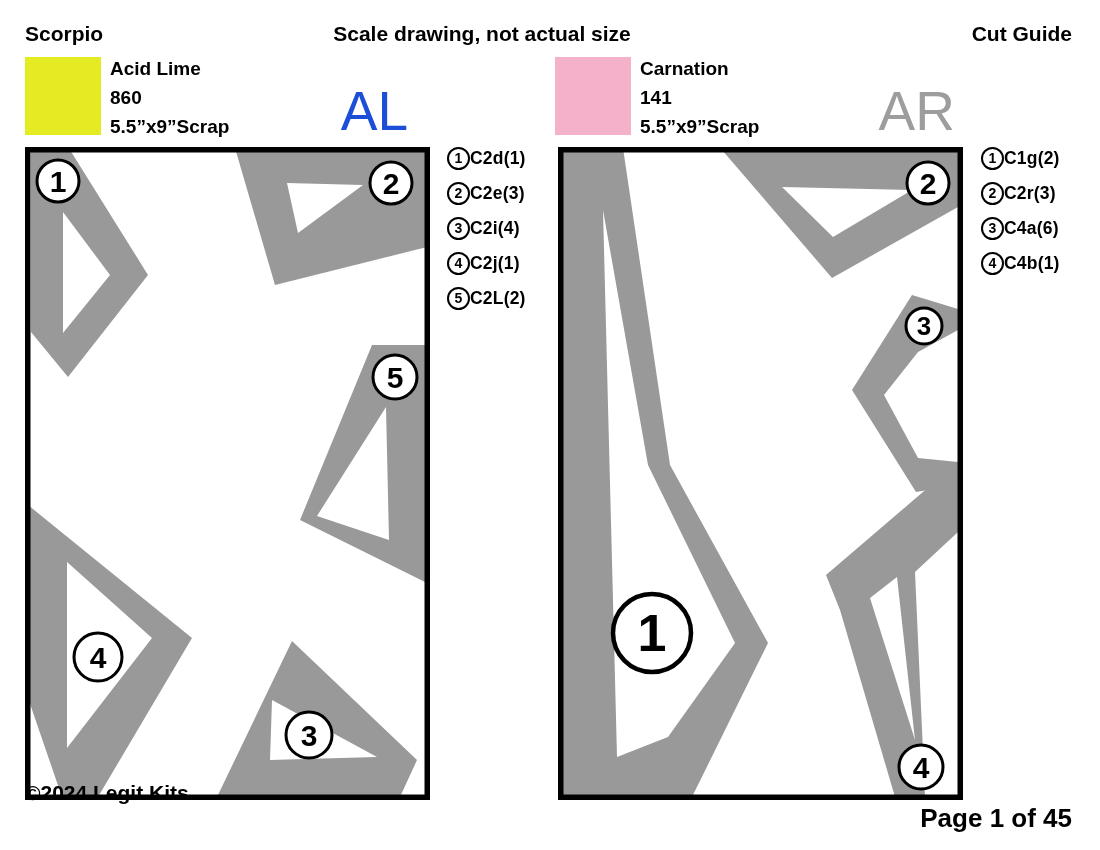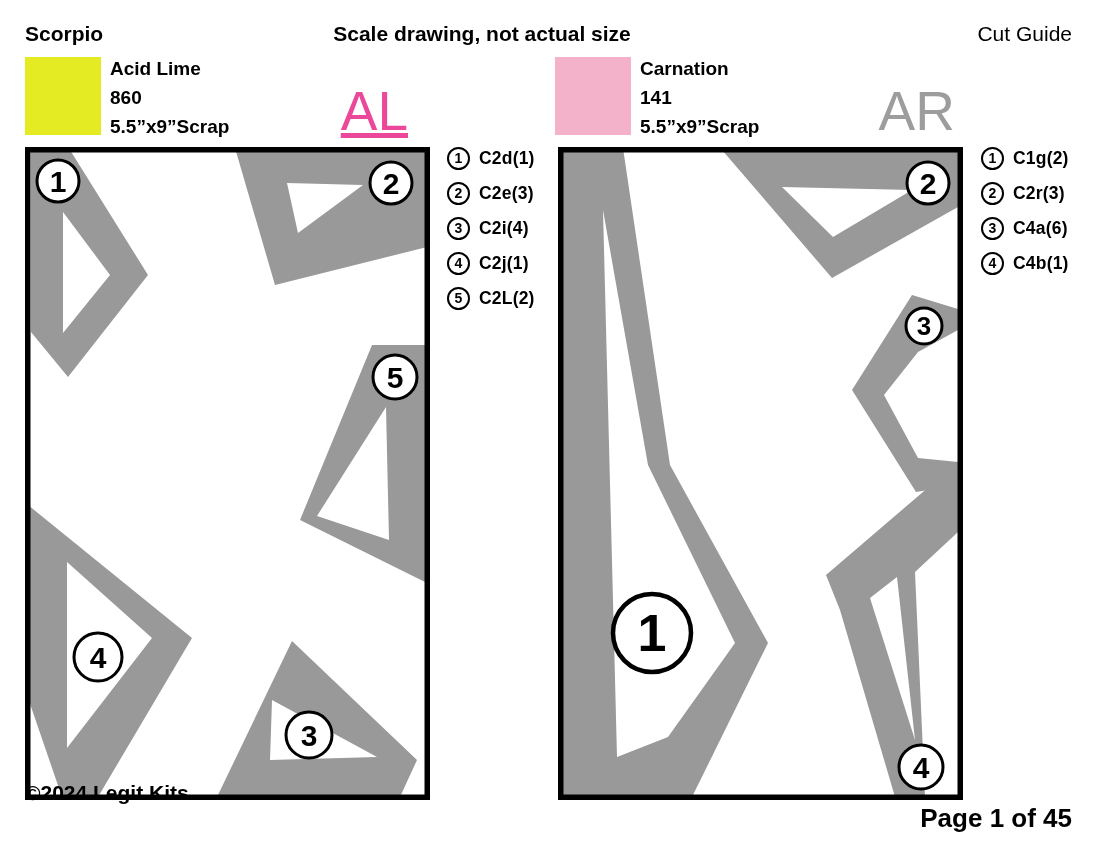--- a/index.html
+++ b/index.html
@@ -1,21 +1,21 @@
 <!DOCTYPE html>
 <html><head>
 <meta charset="utf-8">
 <style>
   html,body{margin:0;padding:0;background:#fff;}
   .page{position:relative;width:1100px;height:850px;background:#ffffff;overflow:hidden;
         font-family:"Liberation Sans",sans-serif;color:#000;}
 
   .hdr-title{position:absolute;left:25px;top:22px;font-size:21px;font-weight:bold;}
   .hdr-note{position:absolute;left:0;top:22px;width:964px;text-align:center;font-size:21px;font-weight:bold;}
-  .hdr-right{position:absolute;right:28px;top:22px;font-size:21px;font-weight:normal;}
+  .hdr-right{position:absolute;right:28px;top:22px;font-size:21px;font-weight:bold;}
 
   .swatch{position:absolute;width:76px;height:78px;}
   #swatch-al{left:25px;top:57px;}
   #swatch-ar{left:555px;top:57px;}
 
   .fabric-info{position:absolute;top:54px;font-size:19px;font-weight:bold;line-height:29px;}
   #fabric-al{left:110px;}
   #fabric-ar{left:640px;}
 
   .panel-code{position:absolute;top:84px;width:112px;text-align:right;font-size:55px;line-height:1;}
@@ -25,21 +25,21 @@
   .panel-svg{position:absolute;top:147px;width:405px;height:653px;}
   #panel-al{left:25px;}
   #panel-ar{left:558px;}
 
   .legend{position:absolute;top:147px;}
   #legend-al{left:447px;}
   #legend-ar{left:981px;}
   .legend-row{display:flex;align-items:center;height:23px;margin-bottom:12px;}
   .legend-circle{flex:0 0 23px;width:23px;height:23px;box-sizing:border-box;border:2px solid #000;
                  border-radius:50%;font-size:14px;font-weight:bold;text-align:center;line-height:19px;}
-  .legend-label{margin-left:9px;font-size:17.5px;font-weight:bold;letter-spacing:0.2px;}
+  .legend-label{font-size:17.5px;font-weight:bold;letter-spacing:0.2px;}
 
   .footer-left{position:absolute;left:25px;top:781px;font-size:21px;font-weight:bold;}
   .footer-right{position:absolute;right:28px;top:803px;font-size:26px;font-weight:bold;}
 
   .piece{fill:#999999;}
   .panel-frame{fill:none;stroke:#000;stroke-width:5.5px;}
   .badge-circle{fill:#ffffff;stroke:#000;stroke-width:3px;}
   .badge-circle.big{stroke-width:4.5px;}
   .badge-num{font-family:"Liberation Sans",sans-serif;font-weight:bold;font-size:30px;
              text-anchor:middle;dominant-baseline:central;fill:#000;}
@@ -53,21 +53,21 @@
   <div class="hdr-title">Scorpio</div>
   <div class="hdr-note">Scale drawing, not actual size</div>
   <div class="hdr-right">Cut Guide</div>
 
   <div class="swatch" id="swatch-al" style="background-color: rgb(229, 235, 34);"></div>
   <div class="fabric-info" id="fabric-al">
     <div>Acid Lime</div>
     <div>860</div>
     <div>5.5”x9”Scrap</div>
   </div>
-  <div class="panel-code" id="code-al" style="color: #ec4899; text-decoration: underline;">AL</div>
+  <div class="panel-code" id="code-al" style="color: #1d4ed8;">AL</div>
 
   <div class="swatch" id="swatch-ar" style="background-color: rgb(243, 177, 202);"></div>
   <div class="fabric-info" id="fabric-ar">
     <div>Carnation</div>
     <div>141</div>
     <div>5.5”x9”Scrap</div>
   </div>
   <div class="panel-code" id="code-ar" style="color: rgb(157, 157, 157);">AR</div>
 
   <svg class="panel-svg" id="panel-al" viewBox="0 0 405 653">

